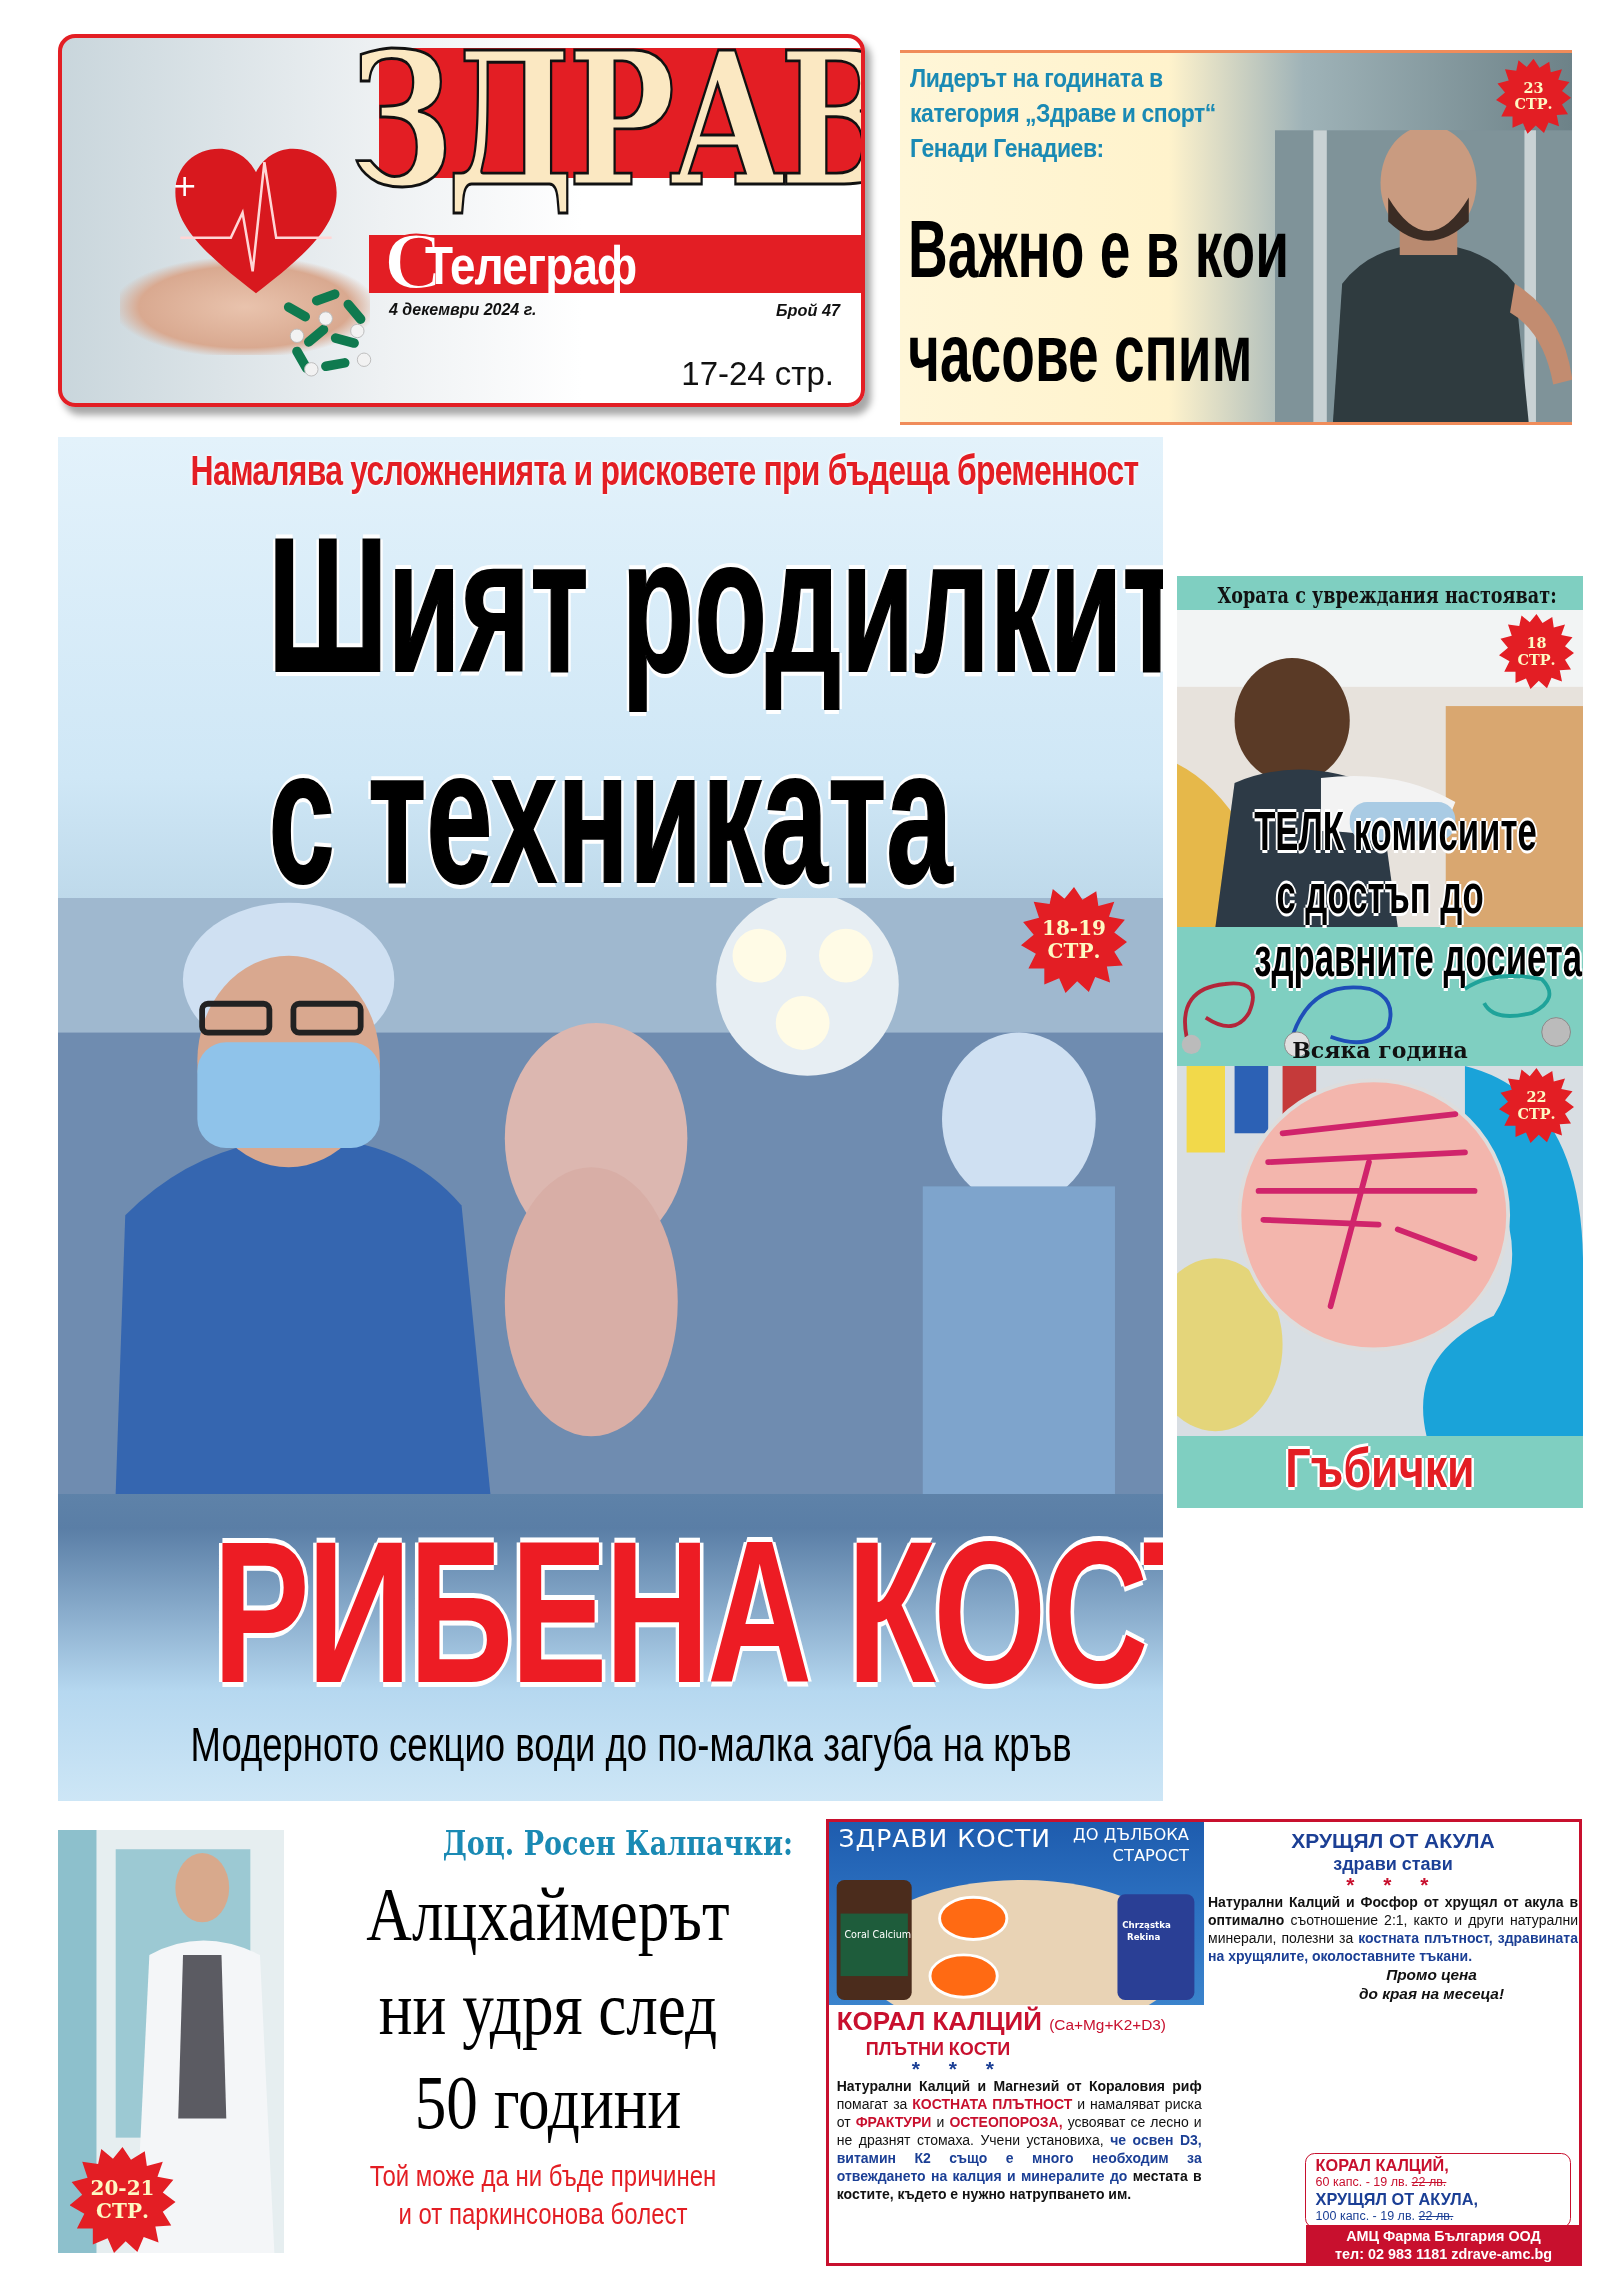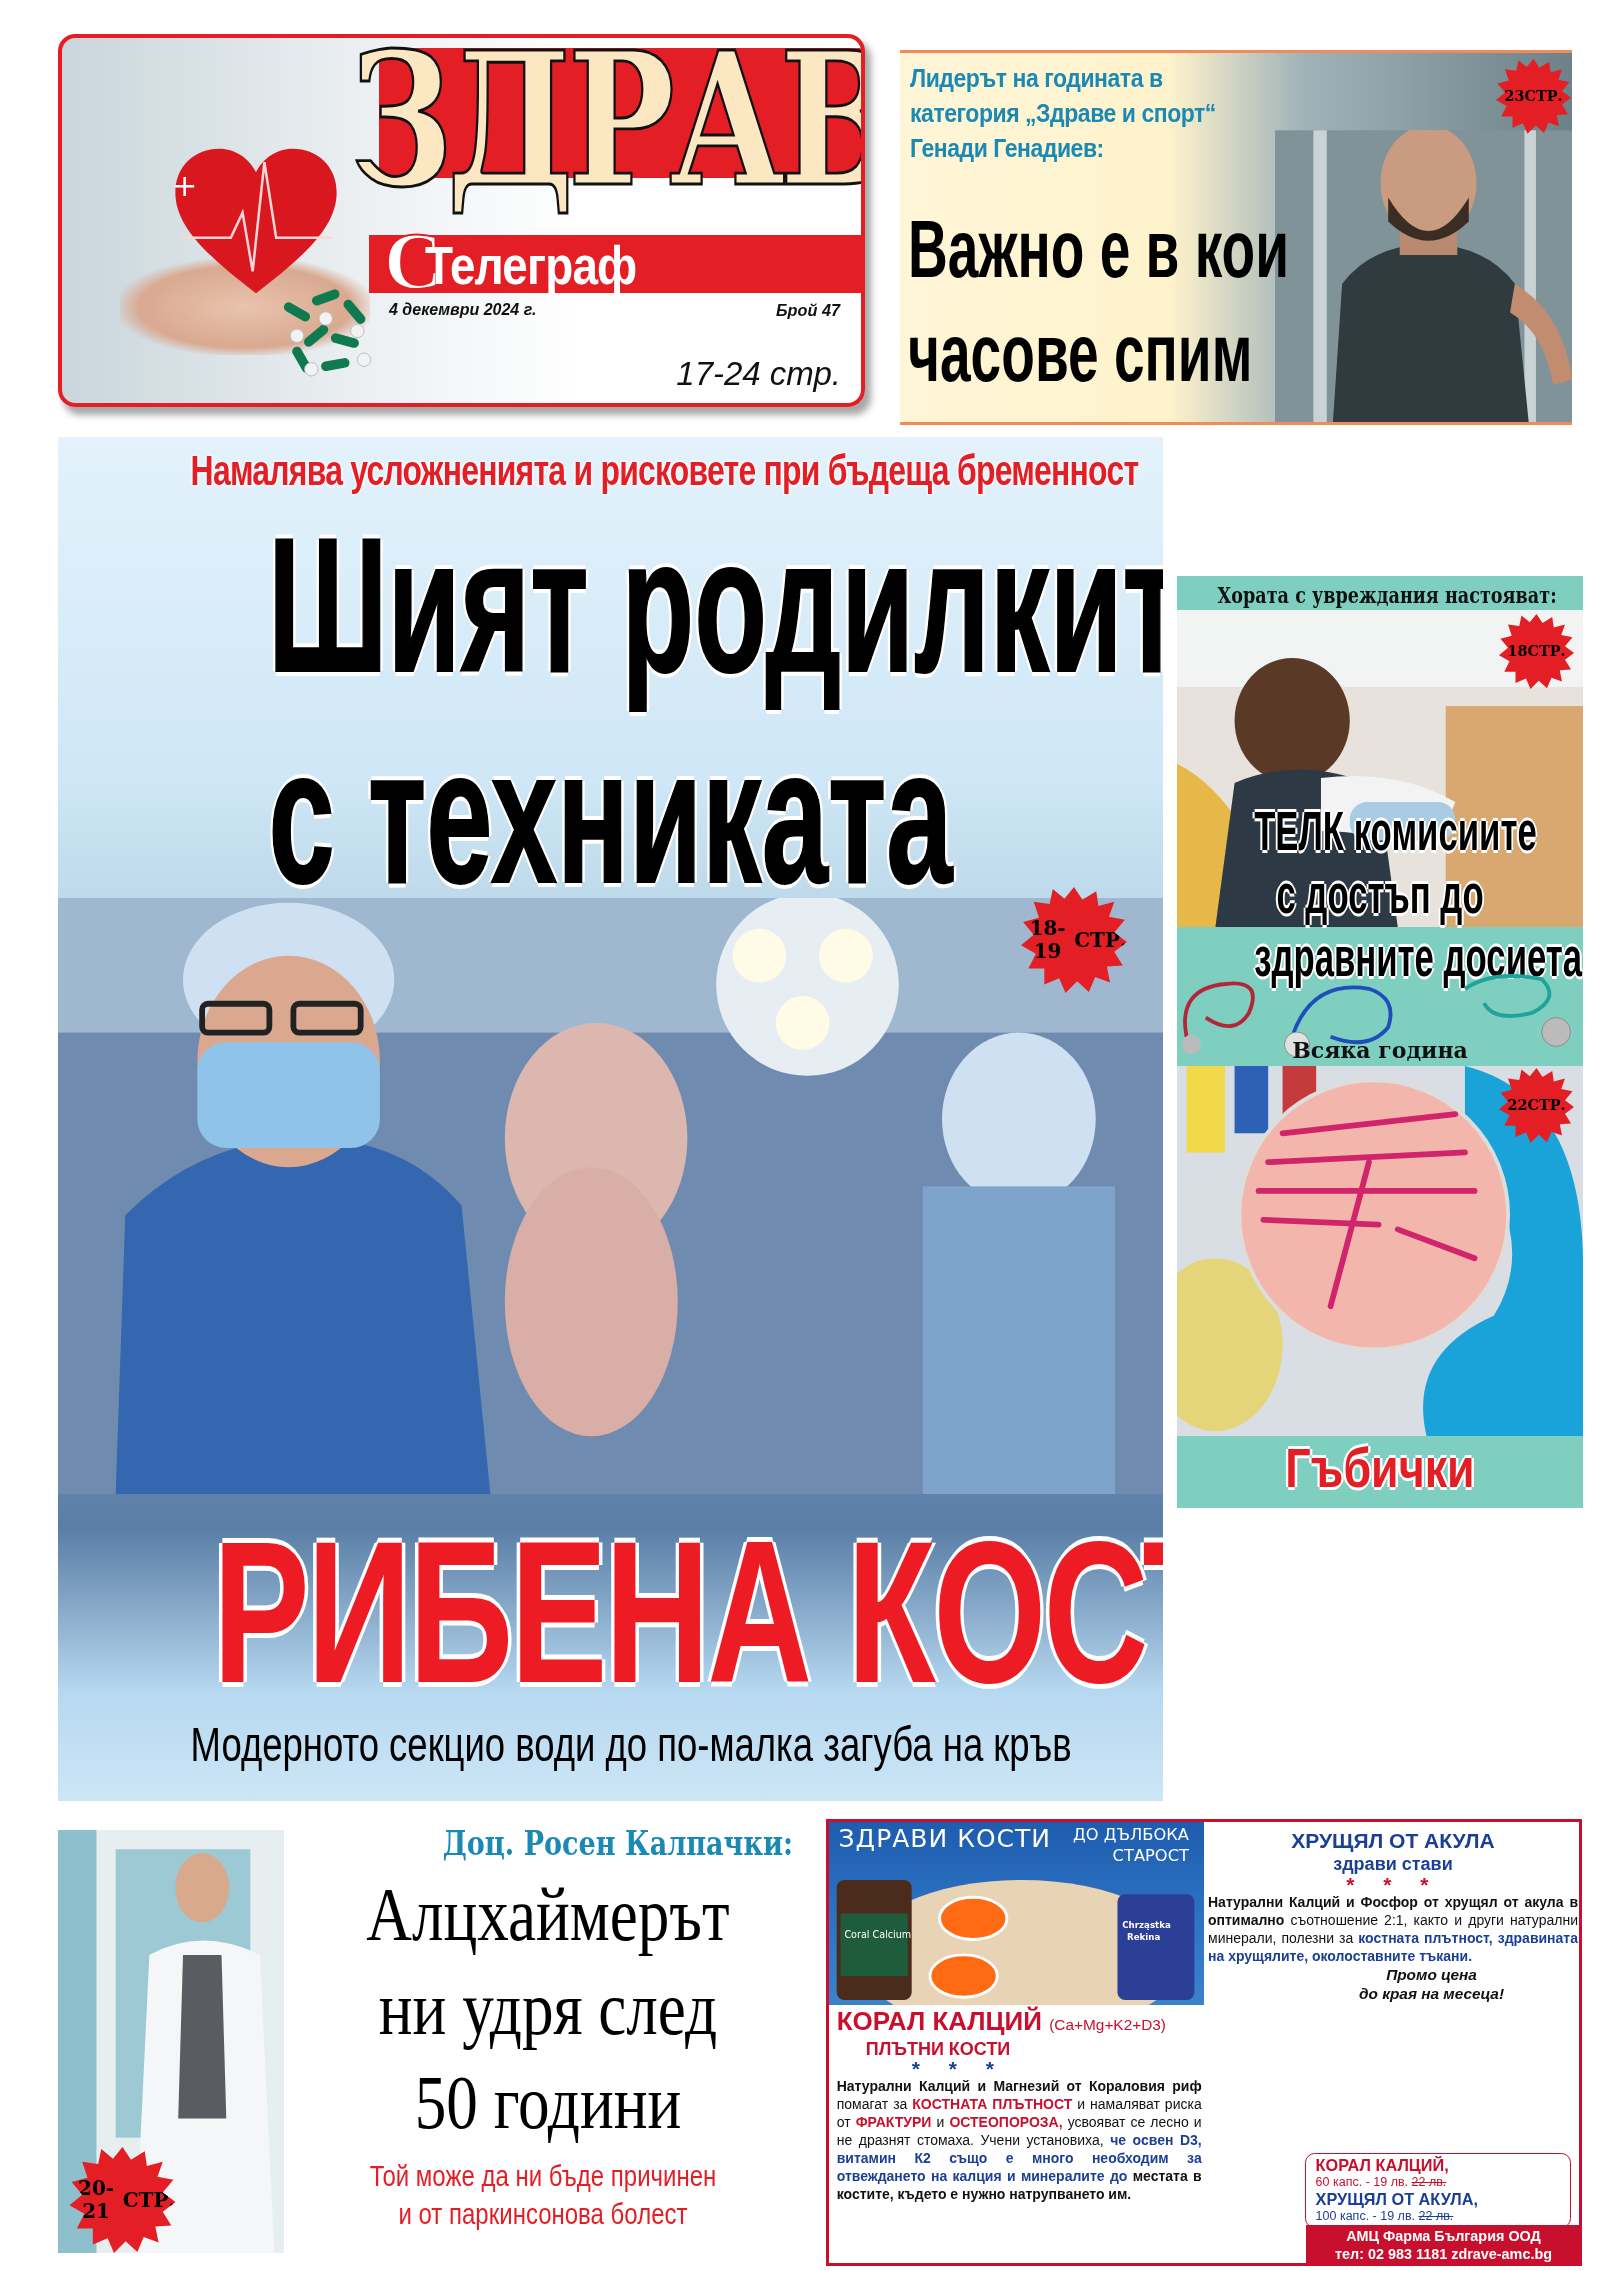--- a/index.html
+++ b/index.html
@@ -39,21 +39,21 @@
     line-height: 1;
   }
   #masthead .logo-sub {
     position: absolute; left: 363px; top: 200px;
     font-family: "Liberation Sans", sans-serif; font-weight: bold;
     font-size: 54px; color: #ffffff; line-height: 1; letter-spacing: -1px;
     transform: scaleX(0.85); transform-origin: left top;
   }
   #masthead .date { position: absolute; left: 327px; top: 263px; font-size: 16px; font-style: italic; font-weight: bold; color: #111; }
   #masthead .issue { position: absolute; right: 21px; top: 263px; font-size: 16.3px; font-style: italic; font-weight: bold; color: #111; }
-  #masthead .pages { position: absolute; right: 20px; top: 317px; font-size: 33px; font-style: italic; color: #111; }
+  #masthead .pages { position: absolute; right: 27px; top: 317px; font-size: 33px; color: #111; }
   #masthead .heart {
     position: absolute; left: 110px; top: 106px; width: 168px; height: 154px;
   }
   #masthead .hands {
     position: absolute; left: 58px; top: 221px; width: 250px; height: 96px;
     background: radial-gradient(ellipse at center, #e9c3ad 0%, #d9a990 60%, rgba(217,169,144,0) 75%);
   }
   #masthead .pills { position: absolute; left: 211px; top: 240px; width: 115px; height: 106px; }
 
   
@@ -77,22 +77,22 @@
   }
   #feature-top .person {
     position: absolute; left: 375px; top: 77px; width: 307px; height: 298px;
   }
 
   
   .burst {
     position: absolute; width: 75px; height: 75px;
     background: #e31e24;
     clip-path: polygon(50% 0%, 58% 12%, 71% 4%, 73% 18%, 88% 14%, 83% 28%, 98% 31%, 88% 43%, 100% 52%, 88% 61%, 96% 74%, 81% 75%, 84% 90%, 70% 85%, 64% 99%, 53% 89%, 42% 100%, 36% 86%, 22% 92%, 22% 77%, 7% 77%, 14% 63%, 0% 55%, 12% 45%, 2% 33%, 17% 29%, 12% 14%, 27% 16%, 30% 2%, 41% 11%);
-    display: flex; flex-direction: row; align-items: center; justify-content: center;
-    font-family: "DejaVu Serif", serif; font-weight: bold; color: #000000; font-size: 14.4px; line-height: 16.3px;
+    display: flex; flex-direction: column; align-items: center; justify-content: center;
+    font-family: "DejaVu Serif", serif; font-weight: bold; color: #fef9c3; font-size: 14.4px; line-height: 16.3px;
     text-align: center;
   }
   .burst.big { width: 106px; height: 106px; font-size: 20px; line-height: 23px; }
 
   
   #main-story {
     left: 58px; top: 437px; width: 1105px; height: 1364px;
     background: linear-gradient(180deg, #e3f2fb 0%, #cfe7f6 25%, #a9c8dc 45%, #7a9fbc 60%, #5a7ea6 80%, #b6d8f0 92%, #cde6f6 100%);
     overflow: hidden;
   }

